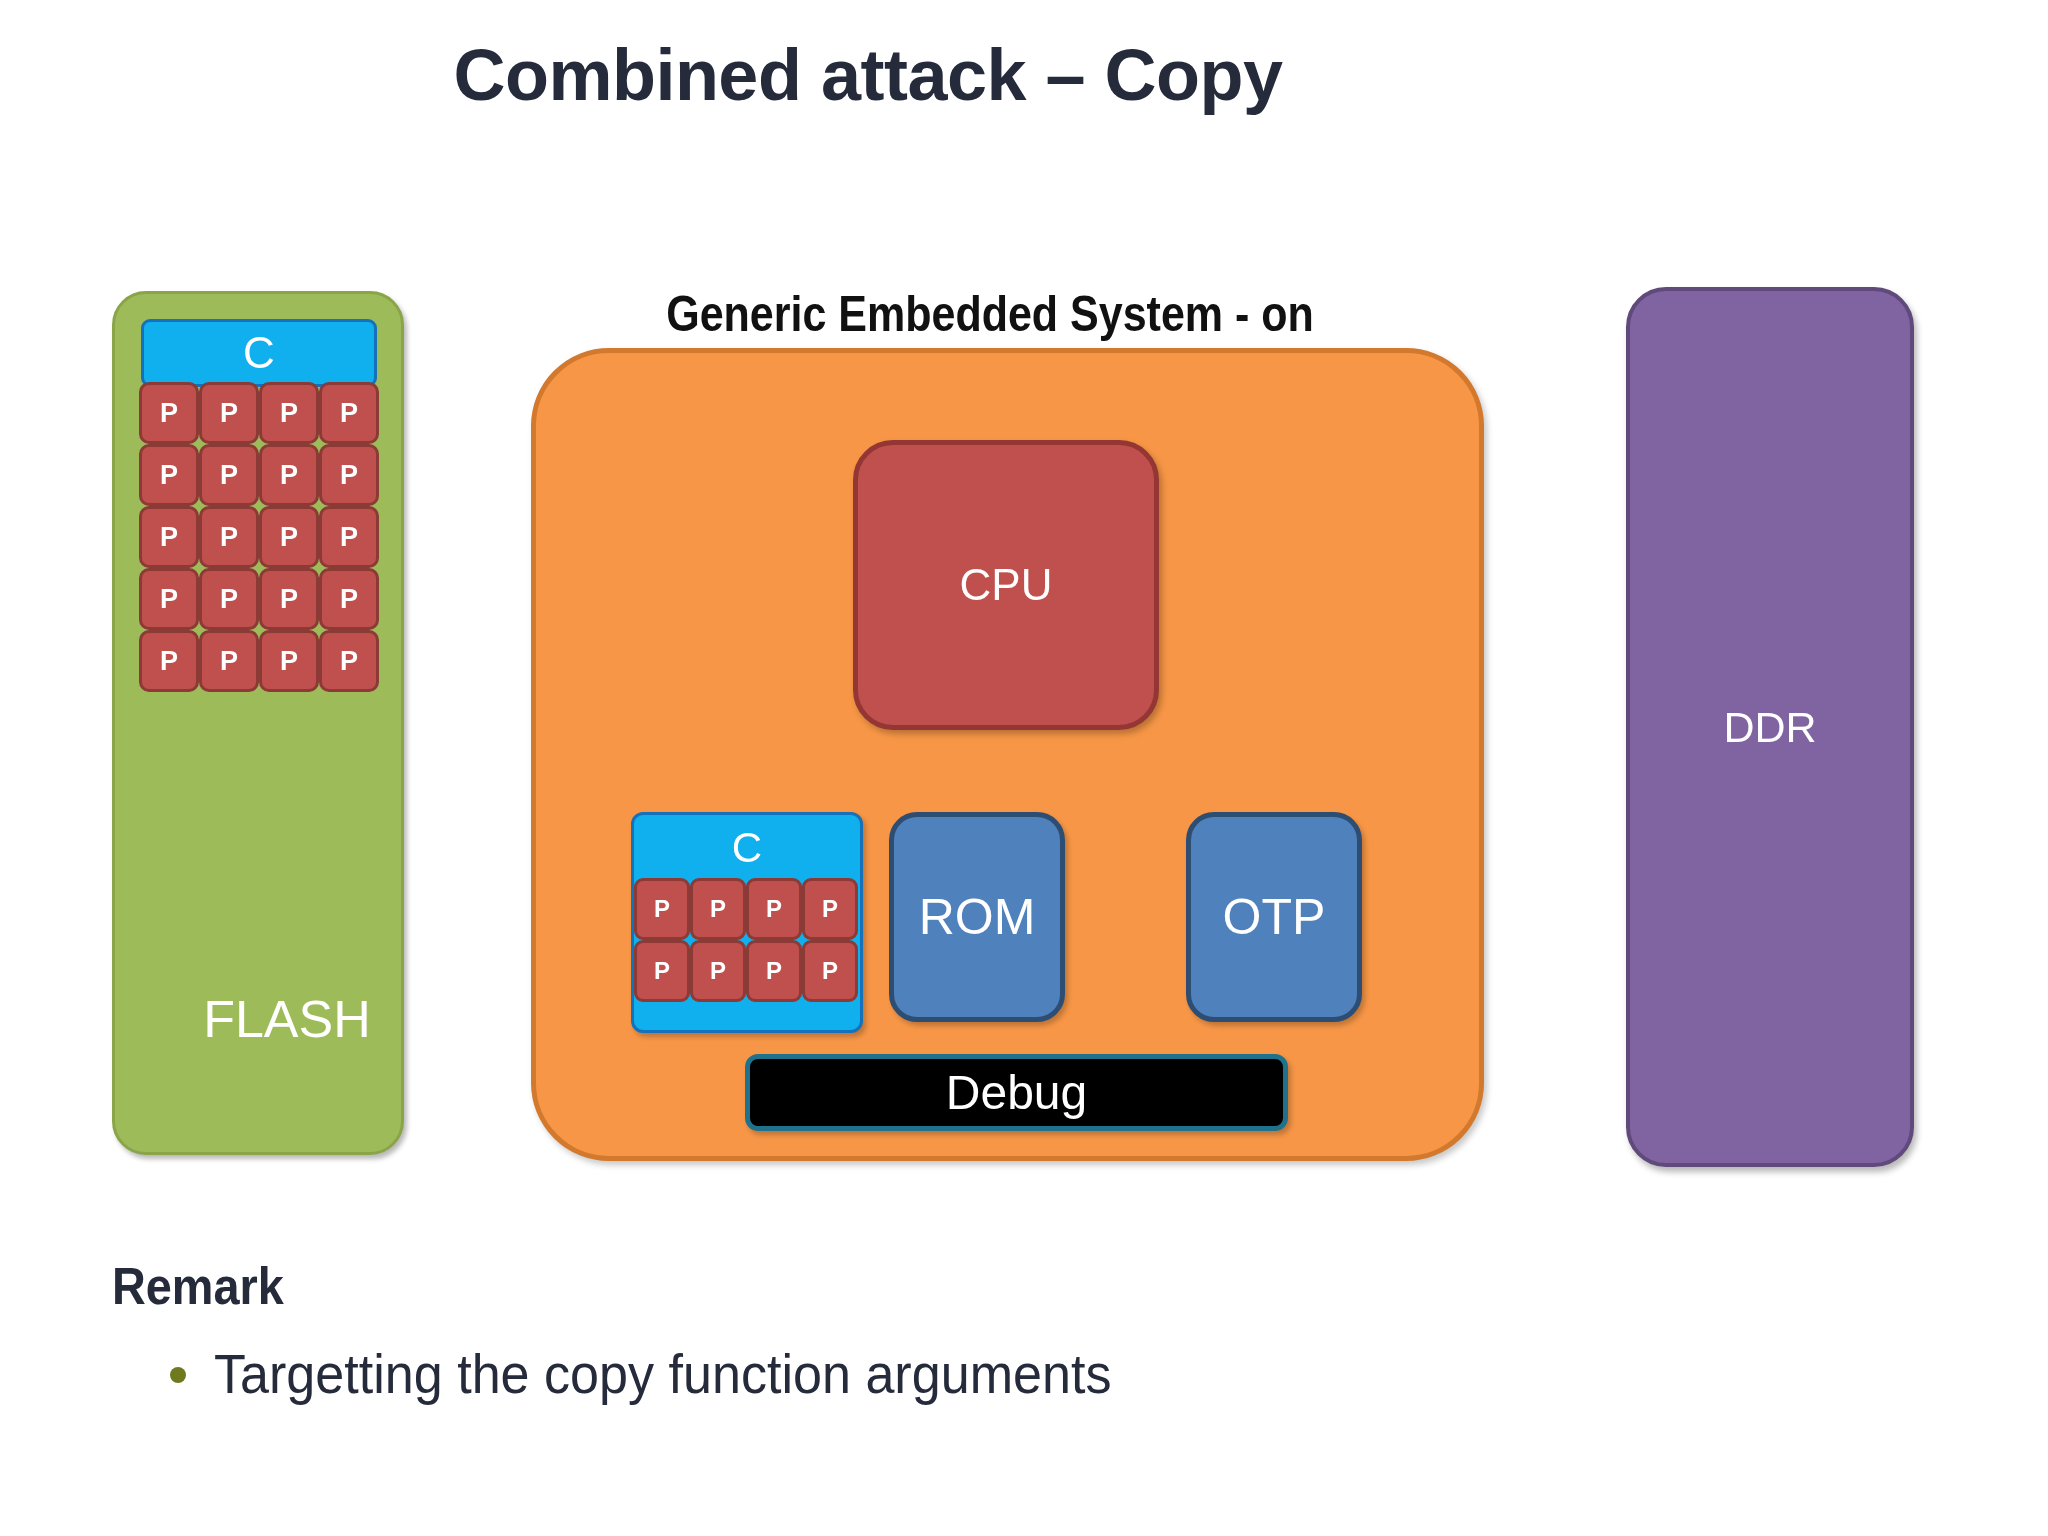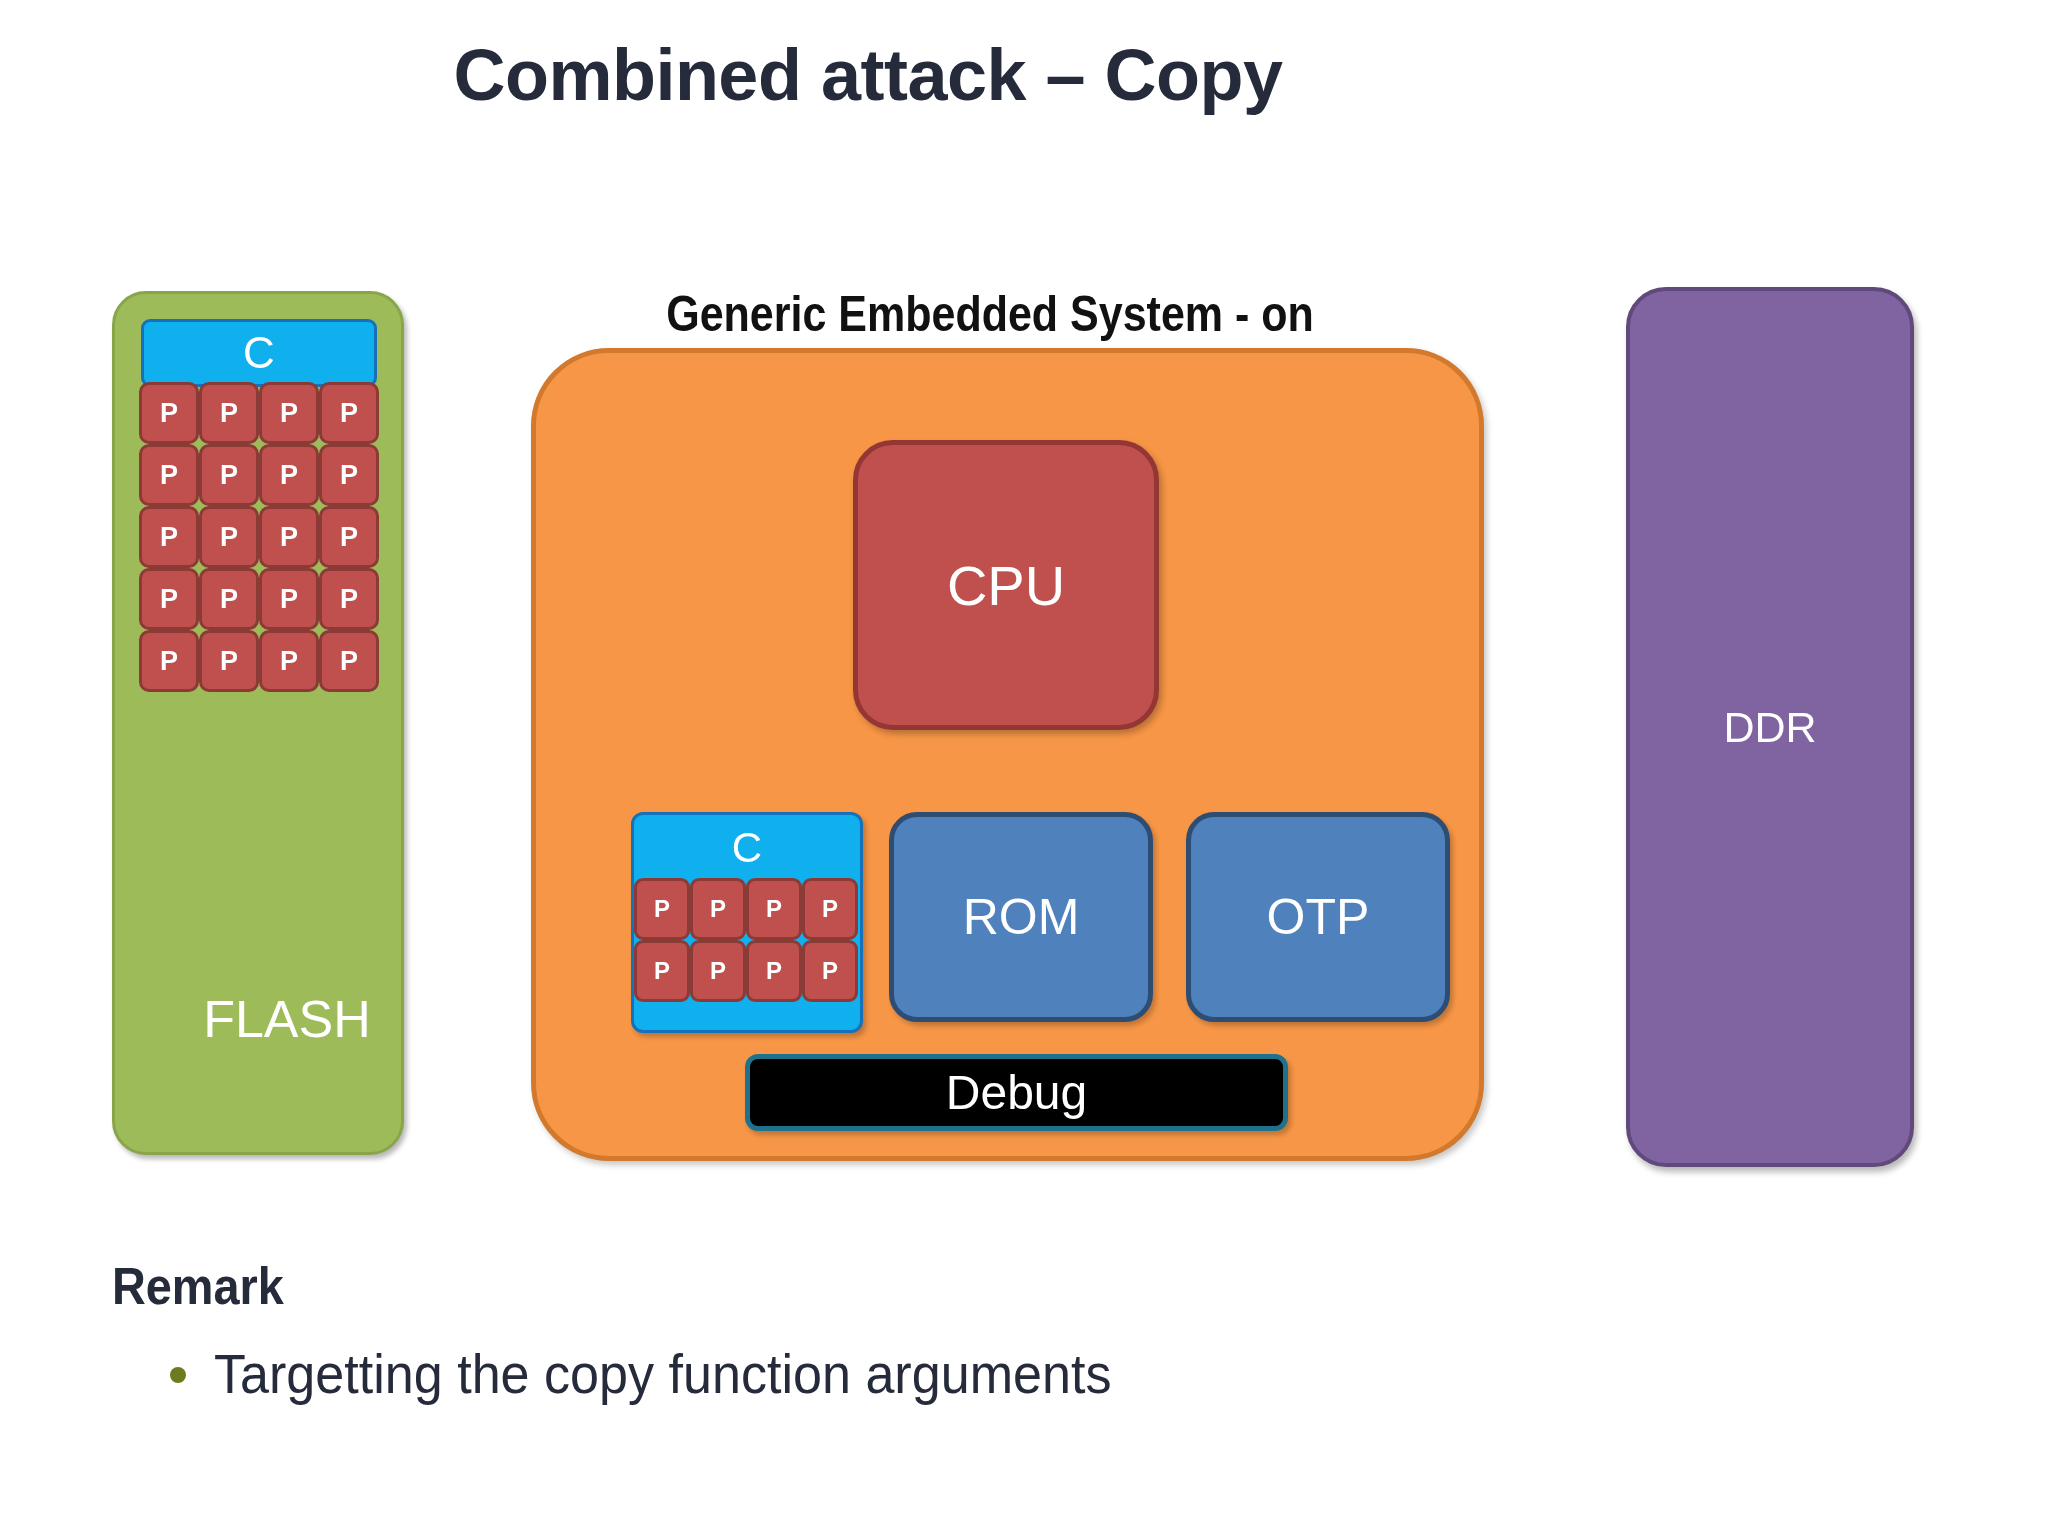--- a/index.html
+++ b/index.html
@@ -143,21 +143,21 @@
     position: absolute;
     left: 853px;
     top: 440px;
     width: 306px;
     height: 290px;
     background: #c0504d;
     border: 5px solid #943634;
     border-radius: 40px;
     box-sizing: border-box;
     color: #ffffff;
-    font-size: 56px;
+    font-size: 44px;
     display: flex;
     align-items: center;
     justify-content: center;
     box-shadow: 3px 4px 6px rgba(0,0,0,0.25);
   }
 
   
   .inner-c-block {
     position: absolute;
     left: 631px;
@@ -187,21 +187,21 @@
     top: 63px;
     width: 226px;
     display: grid;
     grid-template-columns: repeat(4, 56px);
     grid-auto-rows: 62px;
   }
 
   .rom-block, .otp-block {
     position: absolute;
     top: 812px;
-    width: 264px;
+    width: 176px;
     height: 210px;
     background: #4f81bd;
     border: 5px solid #2e4d73;
     border-radius: 28px;
     box-sizing: border-box;
     color: #ffffff;
     font-size: 50px;
     display: flex;
     align-items: center;
     justify-content: center;

